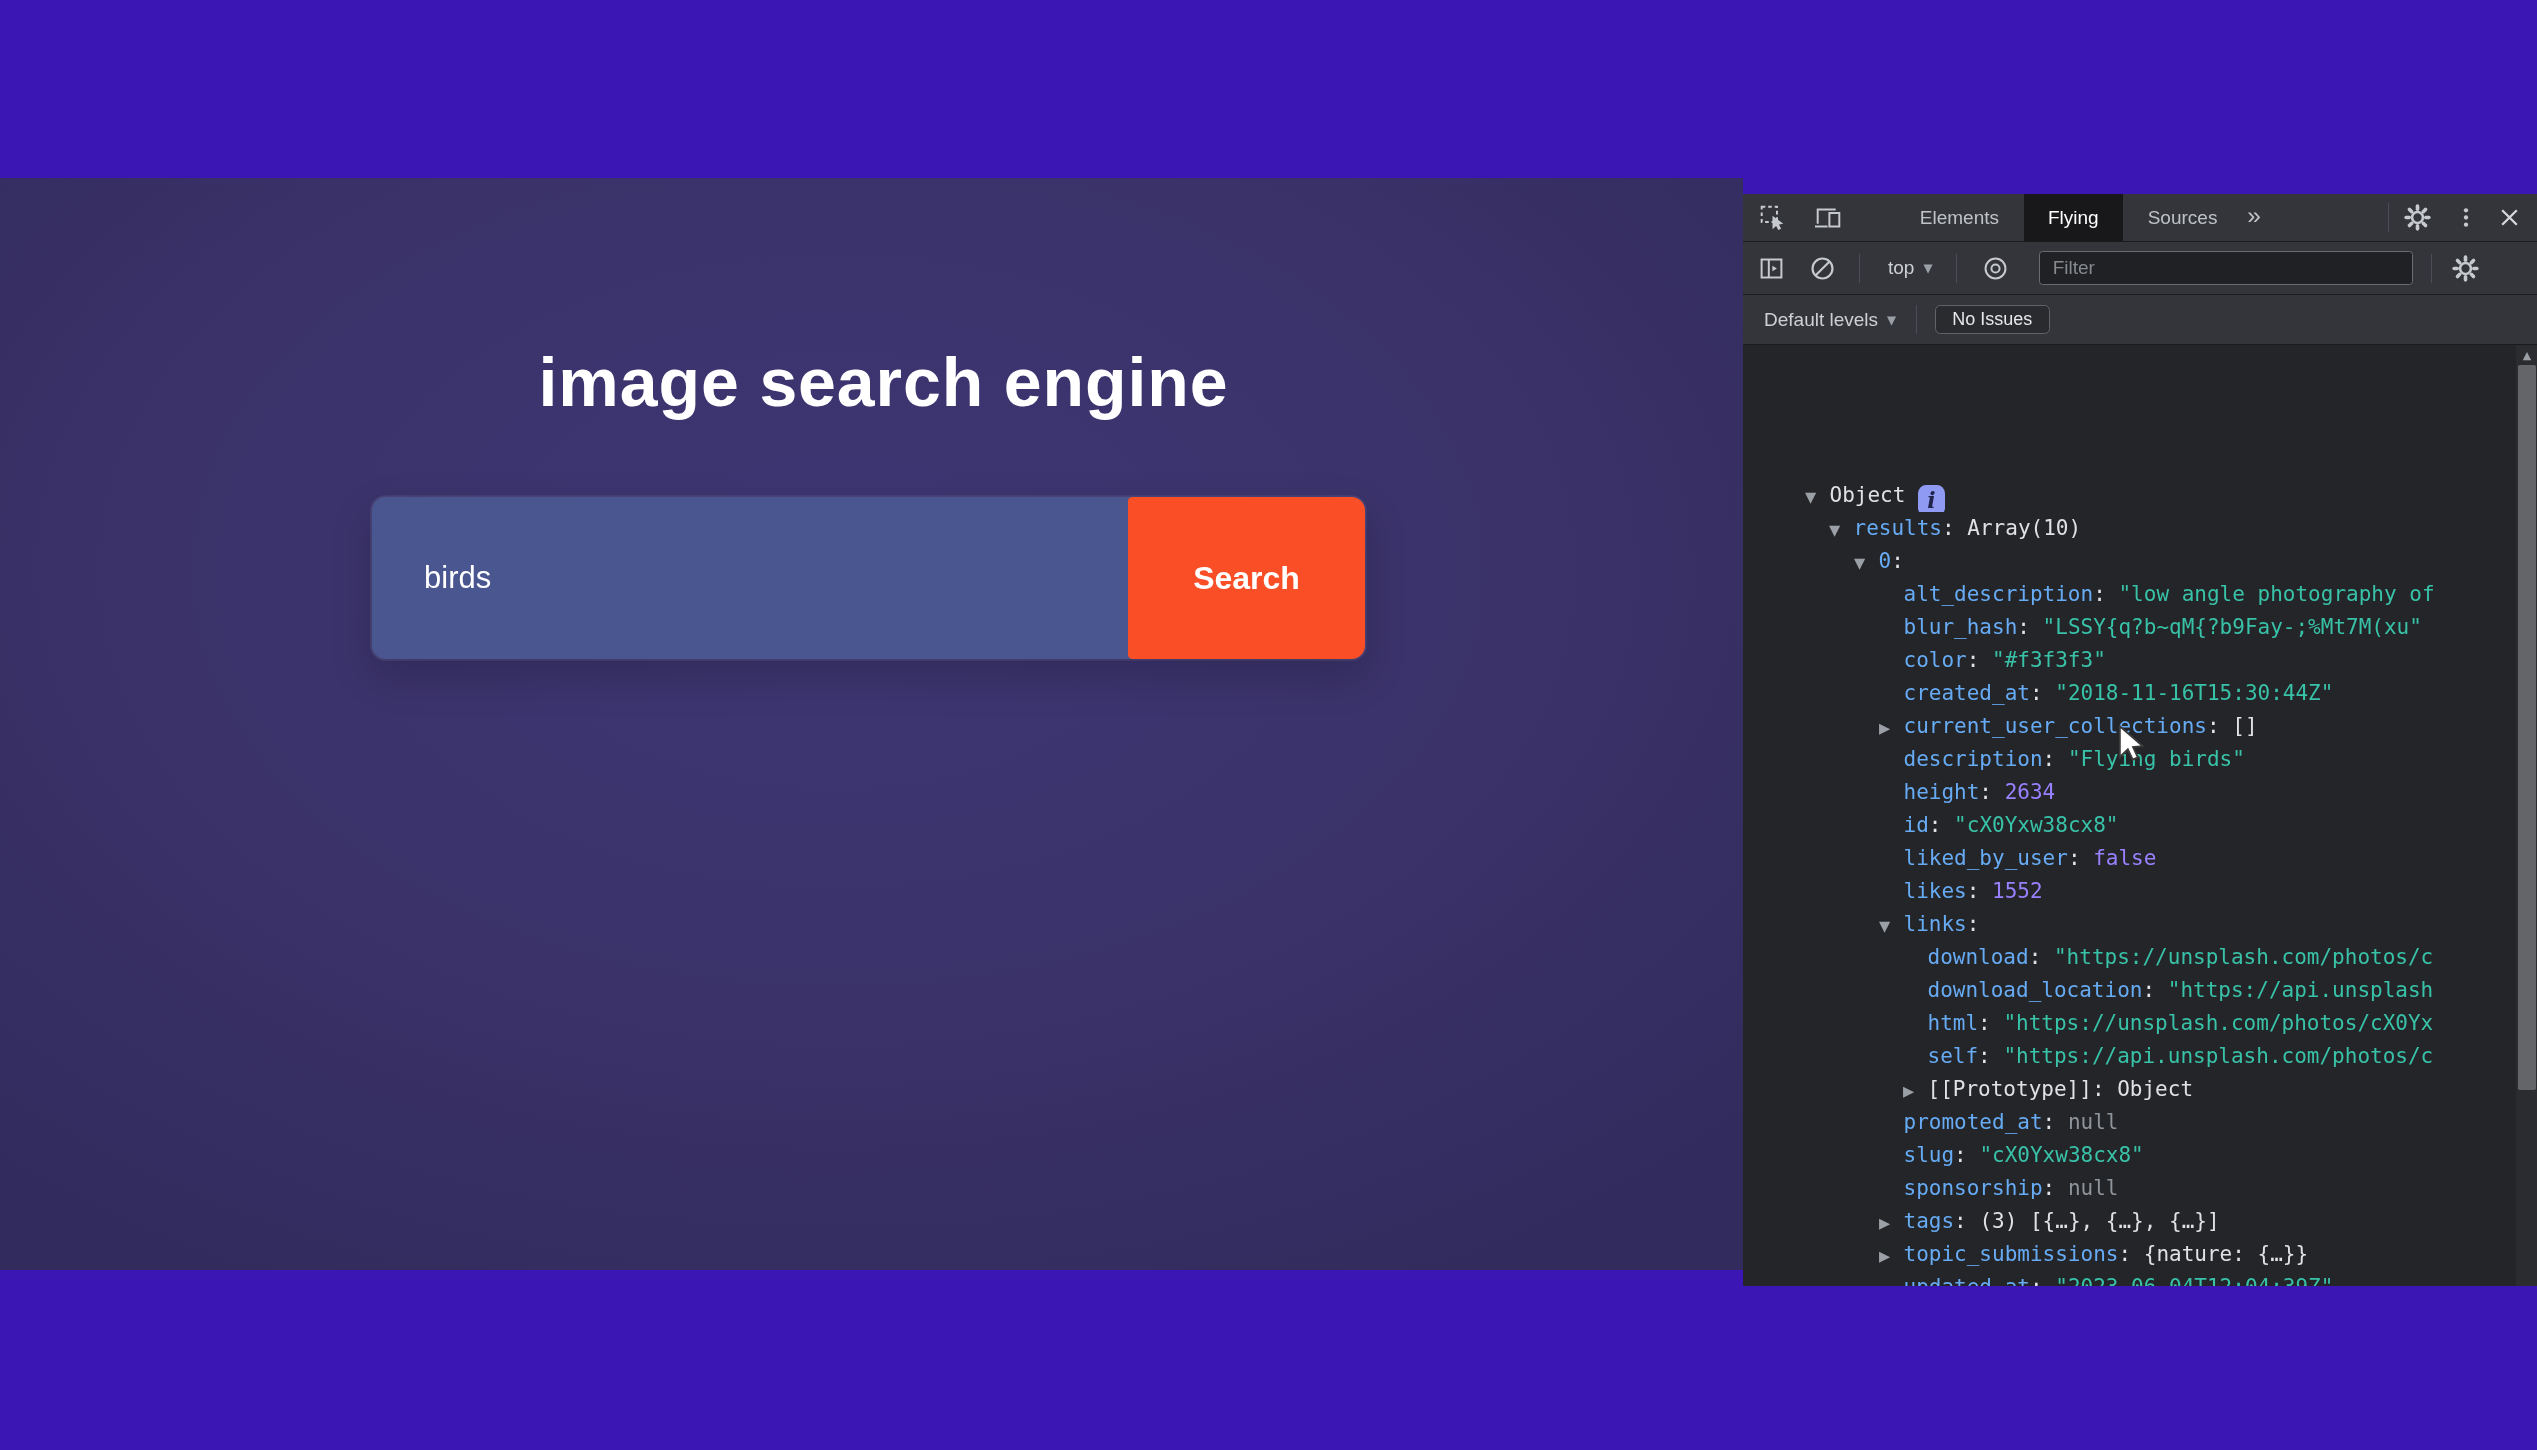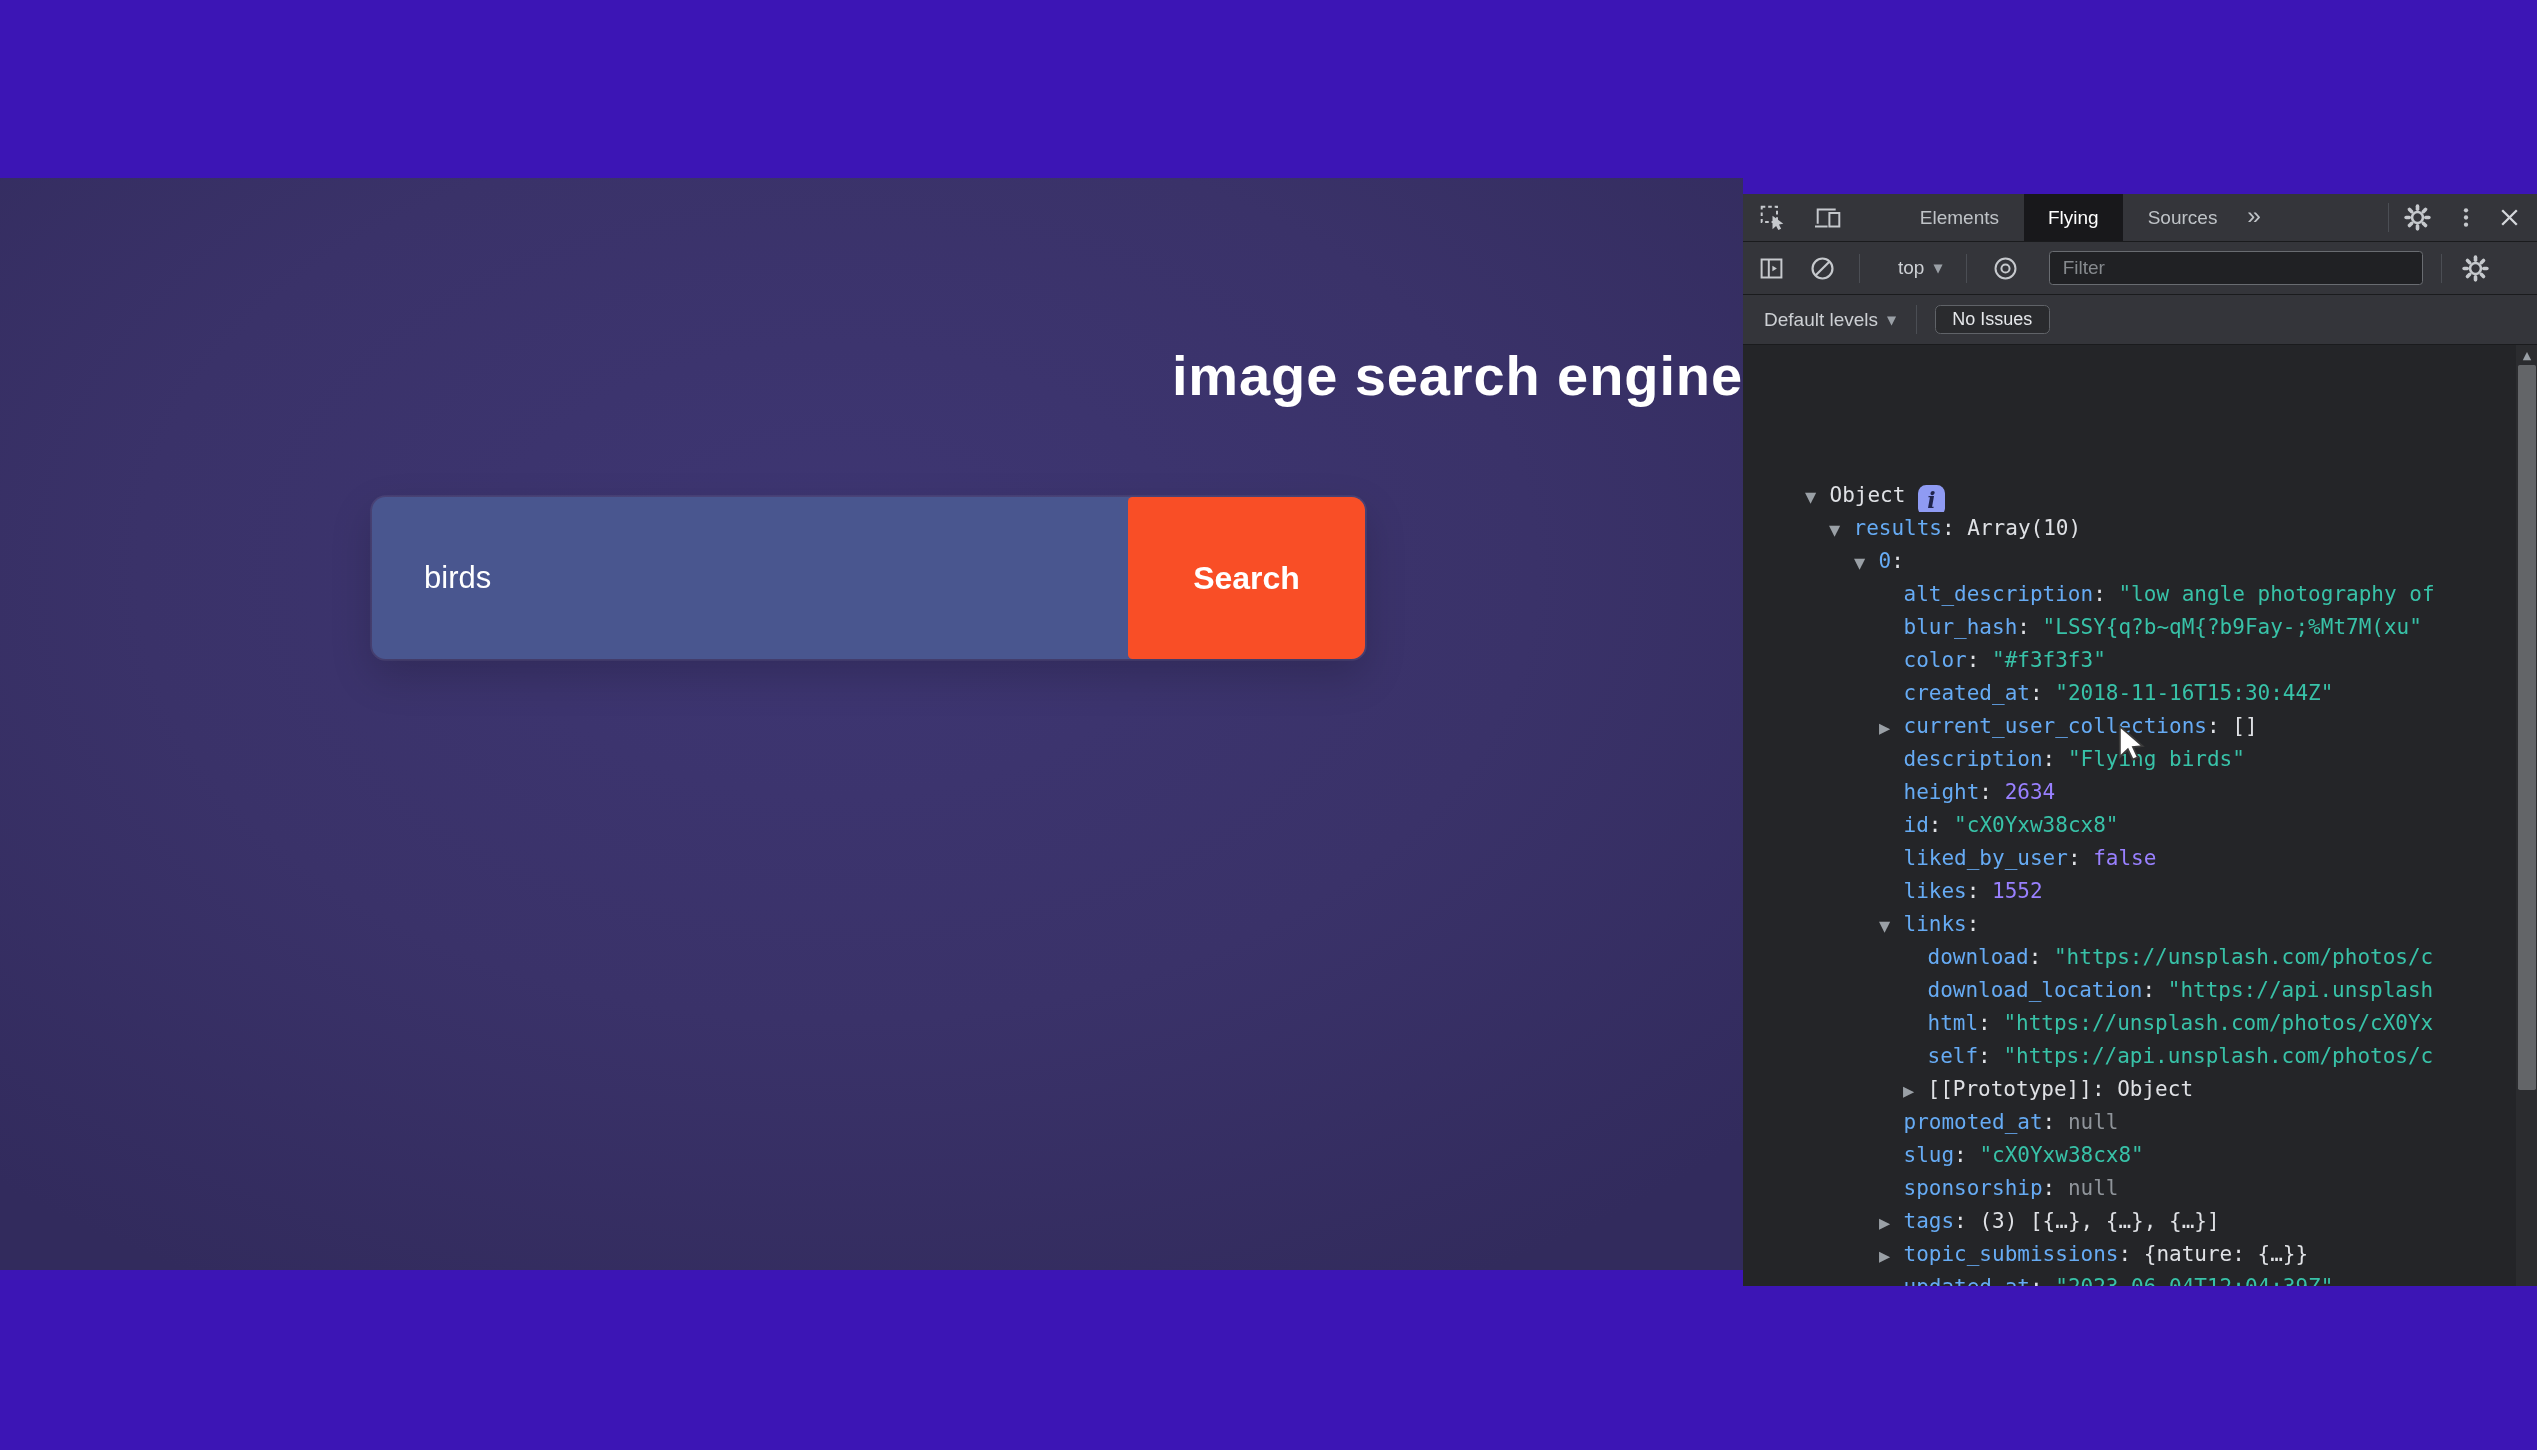--- a/index.html
+++ b/index.html
@@ -5,22 +5,22 @@
   * { margin:0; padding:0; box-sizing:border-box; }
   html,body { width:2538px; height:1450px; overflow:hidden; }
   body { background:#3C15B5; font-family:"Liberation Sans", sans-serif; position:relative; }
 
   
   .capture { position:absolute; left:0; top:178px; width:2538px; height:1092px; }
 
   
   .webapp { position:absolute; left:0; top:0; width:1743px; height:100%;
             background:radial-gradient(1269px 816px at 48% 36%, #3E3673 0%, #3A3269 55%, #322B5D 100%); }
-  .page-title { position:absolute; left:0; right:0; top:165px; text-align:right;
-                color:#ffffff; font-size:56px; font-weight:700; letter-spacing:0.9px;padding-left:24px; }
+  .page-title { position:absolute; left:0; right:0; top:165px; text-align:center;
+                color:#ffffff; font-size:68px; font-weight:700; letter-spacing:0.9px;padding-left:24px; }
   .search-wrap { position:absolute; left:372px; top:319px; width:993px; height:162px;
                  border-radius:13.6px; background:#49568F;
                  box-shadow:0 0 0 1.8px rgba(255,255,255,0.08), 0 16.3px 41px rgba(0,0,0,0.18); }
   .search-input { position:absolute; left:0; top:0; width:756px; height:100%;
                   background:transparent; border:none; outline:none;
                   color:#ffffff; font-size:31px; padding:0 27px 0 52px;
                   font-family:"Liberation Sans", sans-serif; border-radius:13.6px 0 0 13.6px; }
   .search-btn { position:absolute; right:0; top:0; width:237px; height:100%;
                 background:#F94E26; border:none; border-radius:4.5px 13.6px 13.6px 4.5px;
                 color:#ffffff; font-size:32px; font-weight:700; cursor:pointer;
@@ -154,21 +154,21 @@
           <path d="M16 12 L21 15 L16 18 Z" fill="#C6C9CD" stroke="none"></path>
         </svg>
       </span>
       <span class="icon-btn" style="margin-left:23.6px;">
         <svg width="29" height="29" viewBox="0 0 32 32" fill="none" stroke="#C6C9CD" stroke-width="2.4">
           <circle cx="16" cy="16" r="11"></circle>
           <path d="M8.2 23.8 L23.8 8.2"></path>
         </svg>
       </span>
       <span class="vdiv" style="margin-left:22px;"></span>
-      <span class="ctx-select" style="margin-left:38px;">
+      <span class="ctx-select" style="margin-left:28px;">
         <span>top</span>
         <span class="caret">▼</span>
       </span>
       <span class="vdiv" style="margin-left:23.6px;"></span>
       <span class="icon-btn" style="margin-left:22px;">
         <svg width="33" height="29" viewBox="0 0 36 32" fill="none" stroke="#C6C9CD" stroke-width="2.2">
           <circle cx="18" cy="16" r="11"></circle>
           <circle cx="18" cy="16" r="4.5"></circle>
         </svg>
       </span>

